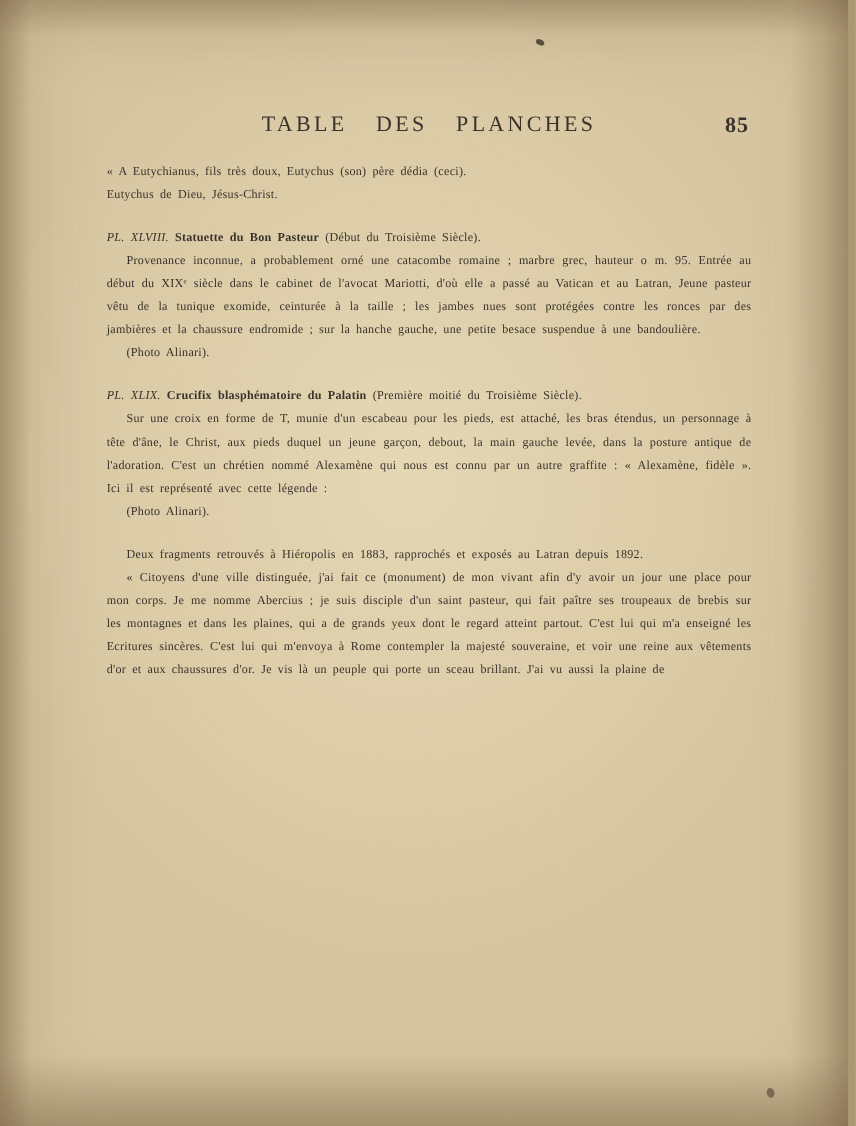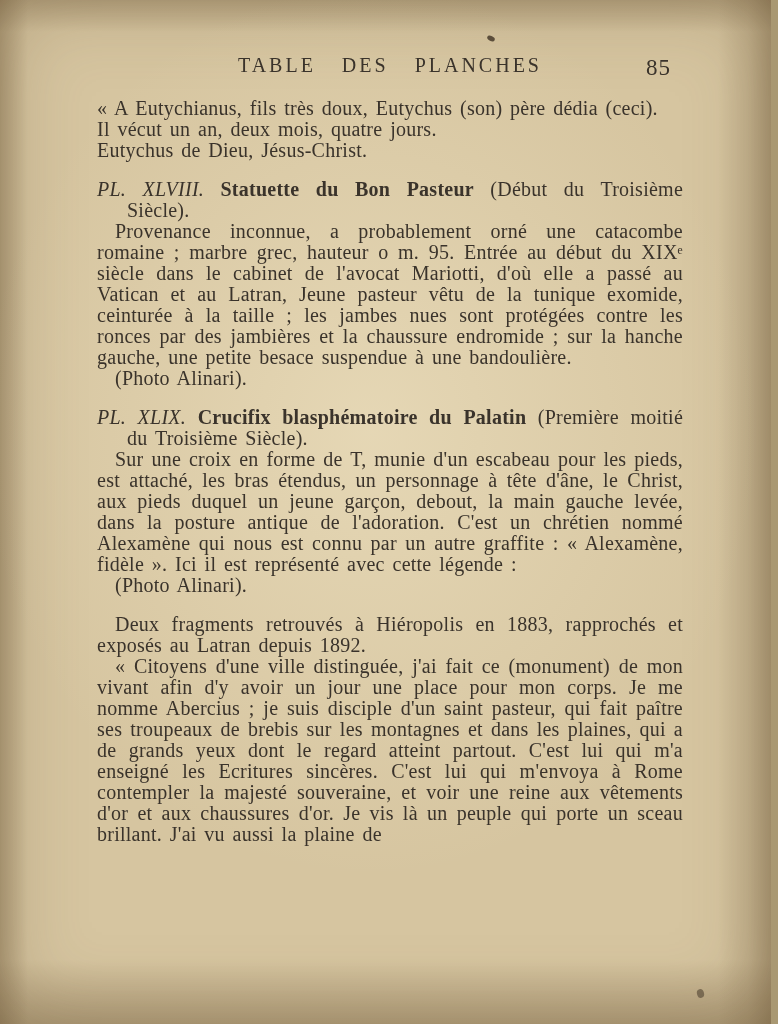--- a/index.html
+++ b/index.html
@@ -13,49 +13,50 @@
     width: 771px;
     height: 1024px;
     overflow: hidden;
     color: var(--ink, #3a332b);
     background:
       radial-gradient(ellipse 540px 620px at 48% 42%, rgba(242,230,198,0.55), rgba(242,230,198,0) 72%),
       linear-gradient(90deg, rgba(104,82,50,0.35) 0, rgba(104,82,50,0) 28px, rgba(104,82,50,0) 718px, rgba(104,82,50,0.16) 748px, rgba(104,82,50,0.40) 100%),
       linear-gradient(180deg, rgba(104,82,50,0.30) 0, rgba(104,82,50,0) 32px, rgba(104,82,50,0) 960px, rgba(104,82,50,0.34) 100%),
       var(--paper, #d6c5a0);
     box-shadow: inset 0 0 70px 18px rgba(100,78,46,0.22);
-    padding-top: 54px;
+    padding-top: 102px;
   }
   .speck { position: absolute; background: #46392a; border-radius: 50%; }
   .speck.s1 { left: 487px; top: 36px; width: 8px; height: 5px; transform: rotate(25deg); opacity: 0.85; }
   .speck.s2 { left: 697px; top: 989px; width: 7px; height: 9px; opacity: 0.55; transform: rotate(-15deg); }
   .header {
     position: relative;
     width: 586px;
     margin-left: 97px;
     text-align: center;
     margin-bottom: 21px;
   }
   .title {
     font-size: 20px;
     letter-spacing: 3px;
     word-spacing: 18px;
     white-space: nowrap;
   }
   .pagenum {
     position: absolute;
-    right: 12px;
+    right: 2px;
     top: 1px;
-    font-size: 23px;
+    font-size: 20px;
     letter-spacing: 1px;
+    font-weight: bold;
   }
   .content {
     width: 586px;
     margin-left: 97px;
-    font-size: 20px;
+    font-size: 11px;
     line-height: 21px;
     text-align: justify;
     letter-spacing: 0.25px;
     word-spacing: 2.5px;
   }
   .epigraph { text-align: left; }
   .ep-line { text-align: left; }
   .ep-line.deep { padding-left: 146px; }
   .entry { margin-top: 18px; }
   .entry-heading {
@@ -77,21 +78,20 @@
 
   <header class="header">
     <span class="title">TABLE DES PLANCHES</span>
     <span class="pagenum">85</span>
   </header>
 
   <main class="content">
 
     <div class="epigraph">
       <p class="ep-line">« A Eutychianus, fils très doux, Eutychus (son) père dédia (ceci).</p>
-      <p class="ep-line">Il vécut un an, deux mois, quatre jours.</p>
       <p class="ep-line">Eutychus de Dieu, Jésus-Christ.</p>
     </div>
 
     <section class="entry">
       <p class="entry-heading">
         <span class="plabel">PL. XLVIII.</span>
         <span class="etitle">Statuette du Bon Pasteur</span>
         <span class="esub">(Début du Troisième Siècle).</span>
       </p>
       <p class="para">Provenance inconnue, a probablement orné une catacombe romaine ; marbre grec, hauteur o m. 95. Entrée au début du XIXᵉ siècle dans le cabinet de l'avocat Mariotti, d'où elle a passé au Vatican et au Latran, Jeune pasteur vêtu de la tunique exomide, ceinturée à la taille ; les jambes nues sont protégées contre les ronces par des jambières et la chaussure endromide ; sur la hanche gauche, une petite besace suspendue à une bandoulière.</p>

